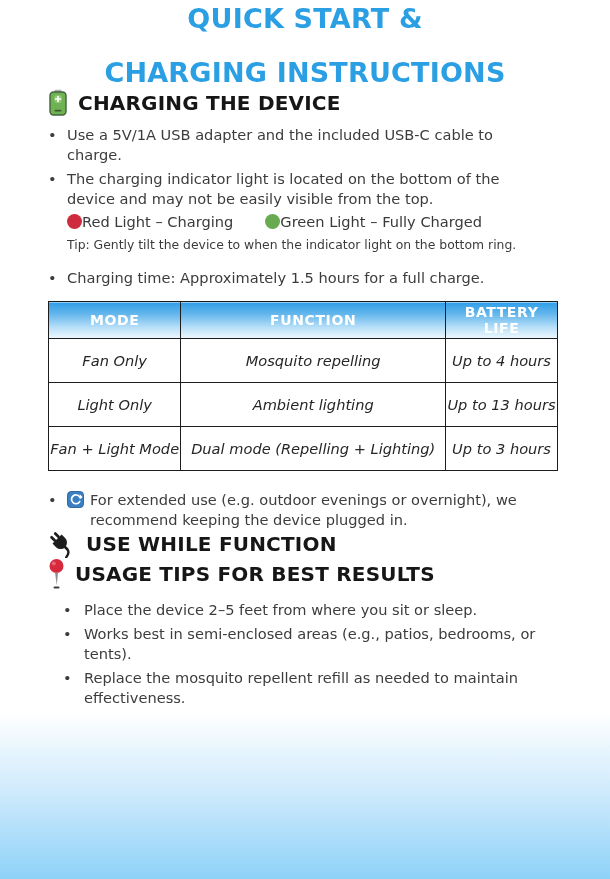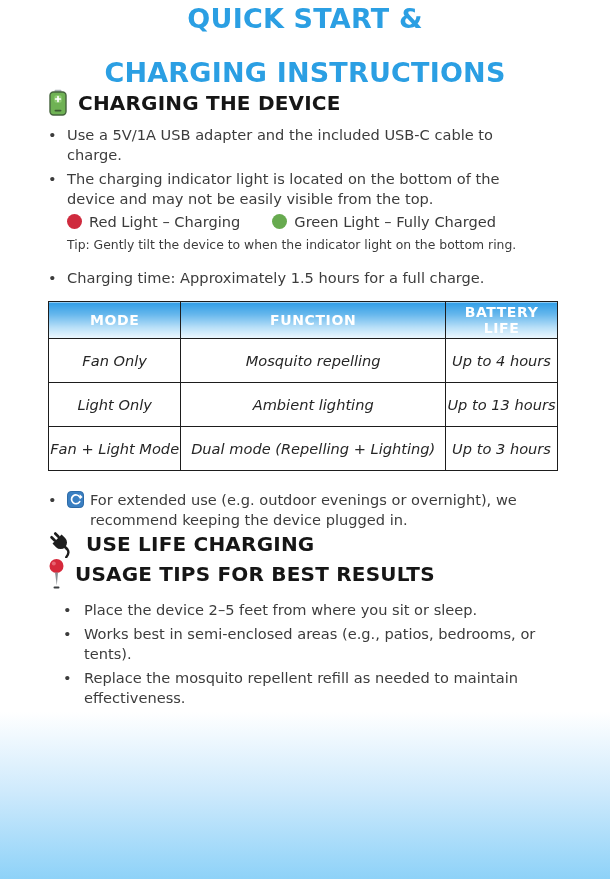--- a/index.html
+++ b/index.html
@@ -41,21 +41,21 @@
     width:19px;flex:0 0 19px;
     color:#3c3c3c;
   }
   .wrap{white-space:pre-line;}
 
   .indicator-row{
     display:flex;align-items:center;gap:32px;
     margin:4px 0 0 19px;
     font-size:14.6px;color:#3a3a3a;
   }
-  .ind{display:flex;align-items:center;gap:7px;justify-content:center;}
+  .ind{display:flex;align-items:center;justify-content:center;}
   .dot{width:15px;height:15px;border-radius:50%;flex:0 0 15px;}
   .dot.red{background:#cf2b3e;}
   .dot.green{background:#67aa4f;}
 
   .tip{
     margin:7px 0 0 19px;
     font-size:12.4px;color:#3c3c3c;line-height:16px;
   }
   .bullet.spaced{margin-top:15px;}
 
@@ -197,21 +197,21 @@
         <svg width="28" height="28" viewBox="0 0 24 24">
           <g transform="rotate(-45 12 12)" fill="#1d1d1d">
             <rect x="8.6" y="0.5" width="2.3" height="6" rx="1"></rect>
             <rect x="13.1" y="0.5" width="2.3" height="6" rx="1"></rect>
             <path d="M6.5 6 h11 v4.3 a5.5 5.5 0 0 1 -11 0 z"></path>
             <rect x="10.9" y="15" width="2.2" height="3.6"></rect>
             <path d="M12 18 q0 4 -5.5 4.6" stroke="#1d1d1d" stroke-width="2" fill="none" stroke-linecap="round"></path>
           </g>
         </svg>
       </span>
-      <span>USE LIFE CHARGING</span>
+      <span>USE WHILE FUNCTION</span>
     </h2>
 
 
     <h2 class="sec sec-3">
       <span class="icon">
         <svg width="17" height="32" viewBox="0 0 17 32">
           <circle cx="8.5" cy="8" r="7" fill="#d6293b"></circle>
           <circle cx="5.8" cy="5.6" r="2" fill="#ec7a86" opacity="0.75"></circle>
           <polygon points="7,14.6 10,14.6 8.8,27.5" fill="#8a8f94"></polygon>
           <rect x="5.5" y="28.6" width="6" height="2" rx="1" fill="#3c3f42"></rect>

